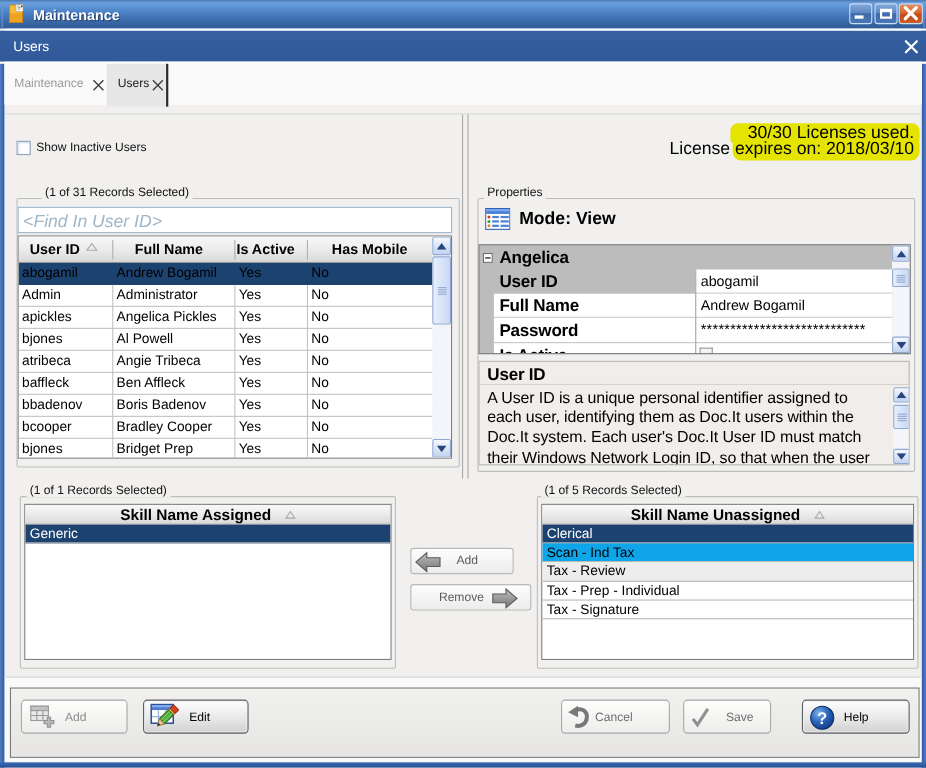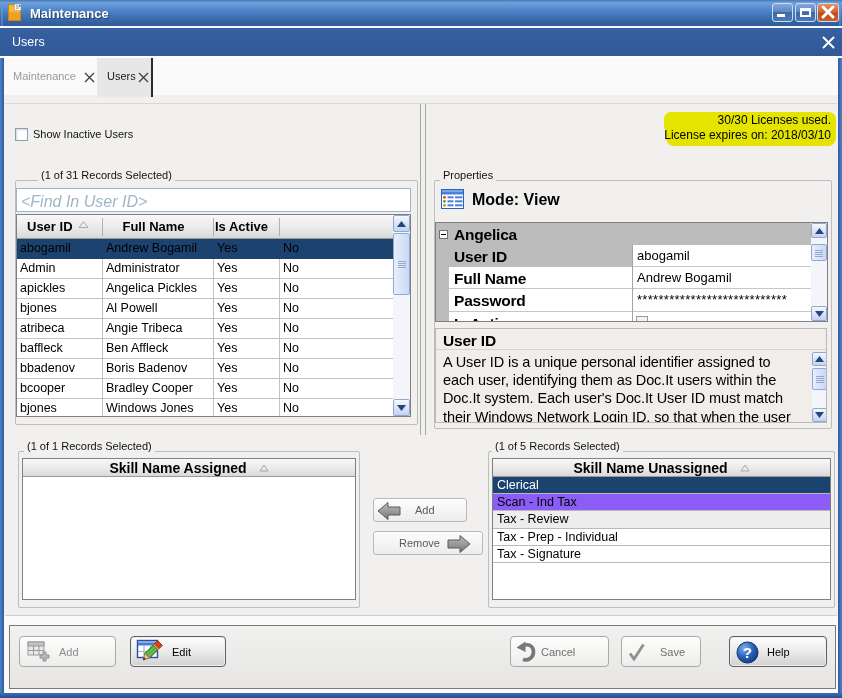--- a/index.html
+++ b/index.html
@@ -23,21 +23,21 @@
 #tabrow { left:4px; top:58px; width:834px; height:37px; background:#fbfafb; }
 #tab1 { left:7px; top:58px; width:90px; height:37px; color:#969a9c; font-size:11px; line-height:37px; padding-left:6px; }
 #tab2 { left:97px; top:58px; width:54px; height:39px; background:#e7e7e7; color:#1a1a1a; font-size:11px; line-height:37px; padding-left:10px; }
 #tab2-edge { left:151px; top:58px; width:2px; height:39px; background:#2a2a2a; }
 #content { left:4px; top:95px; width:834px; height:520px; background:#f1f0ee; }
 #content-topline { left:5px; top:103px; width:832px; height:1px; background:#d9d9d9; }
 #cb { left:15px; top:128px; width:13px; height:13px; background:#fff; border:1px solid #8aa0b8; box-shadow:inset 1px 1px 2px #cdd7e2; }
 #cb-label { left:33px; top:128px; font-size:11px; color:#111; }
 #hl1 { left:664px; top:112px; width:172px; height:18px; background:#e4e400; border-radius:7px 7px 3px 3px; }
 #hl2 { left:666px; top:127px; width:170px; height:19px; background:#e4e400; border-radius:4px 4px 8px 8px; }
-#lic { left:500px; top:113px; width:331px; text-align:right; font-size:12px; line-height:15px; color:#000; }
+#lic { left:500px; top:113px; width:331px; text-align:right; font-size:16px; line-height:15px; color:#000; }
 .vsplit { top:104px; width:1px; height:331px; background:#a8a8a8; }
 .gbox { border:1px solid #bdbdbd; border-radius:2px; }
 .glabel { font-size:11px; color:#111; background:#f1f0ee; padding:0 3px; line-height:12px; }
 #find { left:16px; top:188px; width:395px; height:24px; background:#fff; border:1px solid #9ab4cc; }
 #find span { position:absolute; left:4px; top:4px; font-style:italic; font-size:16px; color:#9eb6c6; }
 .thead { background:linear-gradient(#f8f8f8,#eaeaea 55%,#d9d9d9); border-bottom:1px solid #9a9a9a; }
 .hcell { position:absolute; top:0; height:100%; font-weight:bold; font-size:13px; color:#000; display:flex; align-items:center; justify-content:center; }
 .sel { background:#1c4270; color:#fff; }
 .urow { position:relative; width:376px; height:20px; border-bottom:1px solid #c3c3c3; font-size:12.5px; color:#000; }
 .urow div { position:absolute; top:0; line-height:19px; white-space:nowrap; }
@@ -120,20 +120,21 @@
 <div class="abs glabel" style="left:38px;top:169px;">(1 of 31 Records Selected)</div>
 <div class="abs" id="find">
     <span>&lt;Find In User ID&gt;</span>
   </div>
 
 <div class="abs" id="utable" style="left:16px;top:214px;width:395px;height:203px;border:1px solid #808080;background:#fff;overflow:hidden;">
   <div class="thead" style="position:absolute;left:0;top:0;width:376px;height:24px;">
     <div class="hcell" style="left:0;width:80px;justify-content:flex-start;padding-left:10px;">User ID</div>
     <div class="hcell" style="left:85px;width:103px;">Full Name</div>
     <div class="hcell" style="left:196px;width:57px;">Is Active</div>
+    <div class="hcell" style="left:262px;width:114px;">Has Mobile</div>
     <svg width="11" height="9" viewBox="0 0 11 9" style="position:absolute;left:61px;top:5px;">
         <path d="M5.5 1.5 L10 7.5 L1 7.5 Z" fill="none" stroke="#aaa" stroke-width="1"></path>
       </svg>
     <div style="position:absolute;left:85px;top:3px;width:1px;height:18px;background:#b0b0b0;"></div>
     <div style="position:absolute;left:196px;top:3px;width:1px;height:18px;background:#b0b0b0;"></div>
     <div style="position:absolute;left:262px;top:3px;width:1px;height:18px;background:#b0b0b0;"></div>
   </div>
   <div id="urows" style="position:absolute;left:0;top:24px;width:377px;">
       <div class="urow sel">
         <div class="uc1">abogamil</div>
@@ -202,21 +203,21 @@
         <div class="uc1">bcooper</div>
         <div class="uc2">Bradley Cooper</div>
         <div class="uc3">Yes</div>
         <div class="uc4">No</div>
         <div class="vline" style="left:85px"></div>
         <div class="vline" style="left:196px"></div>
         <div class="vline" style="left:262px"></div>
       </div>
       <div class="urow">
         <div class="uc1">bjones</div>
-        <div class="uc2">Windows Jones</div>
+        <div class="uc2">Bridget Prep</div>
         <div class="uc3">Yes</div>
         <div class="uc4">No</div>
         <div class="vline" style="left:85px"></div>
         <div class="vline" style="left:196px"></div>
         <div class="vline" style="left:262px"></div>
       </div>
     </div>
   <div class="sb" style="position:absolute;left:376px;top:0;width:17px;height:201px;">
     <div class="sbbtn" style="top:0;height:17px;">
         <svg width="9" height="6" viewBox="0 0 9 6">
@@ -323,20 +324,21 @@
 <div class="abs gbox" style="left:488px;top:451px;width:347px;height:157px;"></div>
 <div class="abs glabel" style="left:492px;top:440px;">(1 of 5 Records Selected)</div>
 
 <div class="abs" style="left:22px;top:458px;width:334px;height:142px;border:1px solid #808080;background:#fff;overflow:hidden;">
   <div class="thead" style="position:absolute;left:0;top:0;width:332px;height:18px;display:flex;align-items:center;justify-content:center;gap:12px;">
     <span style="font-weight:bold;font-size:14px;">Skill Name Assigned</span>
     <svg width="10" height="8" viewBox="0 0 10 8">
         <path d="M5 1 L9 7 L1 7 Z" fill="none" stroke="#aaa" stroke-width="1"></path>
       </svg>
   </div>
+  <div class="srow sel" style="position:absolute;left:0;top:18px;width:332px;">Generic</div>
 </div>
 
 <div class="midbtn" style="left:373px;top:498px;width:94px;height:24px;">
   <svg width="24" height="20" viewBox="0 0 24 20" style="position:absolute;left:3px;top:2px;">
     <defs>
         <linearGradient id="ag" x1="0" y1="0" x2="0" y2="1">
       <stop offset="0%" stop-color="#c0c0c0"></stop>
           <stop offset="50%" stop-color="#9a9a9a"></stop>
           <stop offset="100%" stop-color="#787878"></stop>
     </linearGradient>
@@ -354,21 +356,21 @@
 
 <div class="abs" style="left:492px;top:458px;width:339px;height:142px;border:1px solid #808080;background:#fff;overflow:hidden;">
   <div class="thead" style="position:absolute;left:0;top:0;width:337px;height:18px;display:flex;align-items:center;justify-content:center;gap:12px;">
     <span style="font-weight:bold;font-size:14px;">Skill Name Unassigned</span>
     <svg width="10" height="8" viewBox="0 0 10 8">
         <path d="M5 1 L9 7 L1 7 Z" fill="none" stroke="#aaa" stroke-width="1"></path>
       </svg>
   </div>
   <div style="position:absolute;left:0;top:18px;width:337px;">
     <div class="srow sel">Clerical</div>
-    <div class="srow" style="background:#8b5cf6;">Scan - Ind Tax</div>
+    <div class="srow" style="background:#0ea5e9;">Scan - Ind Tax</div>
     <div class="srow" style="background:#ededed;">Tax - Review</div>
     <div class="srow">Tax - Prep - Individual</div>
     <div class="srow">Tax - Signature</div>
   </div>
 </div>
 
 <div class="abs" style="left:5px;top:615px;width:832px;height:1px;background:#cfcfcf;"></div>
 <div class="abs" id="botbar" style="left:9px;top:625px;width:827px;height:64px;border:1px solid #7a7a7a;background:linear-gradient(#f1f1f0,#e6e5e3);"></div>
 
 <div class="barbtn" style="left:19px;width:97px;">

